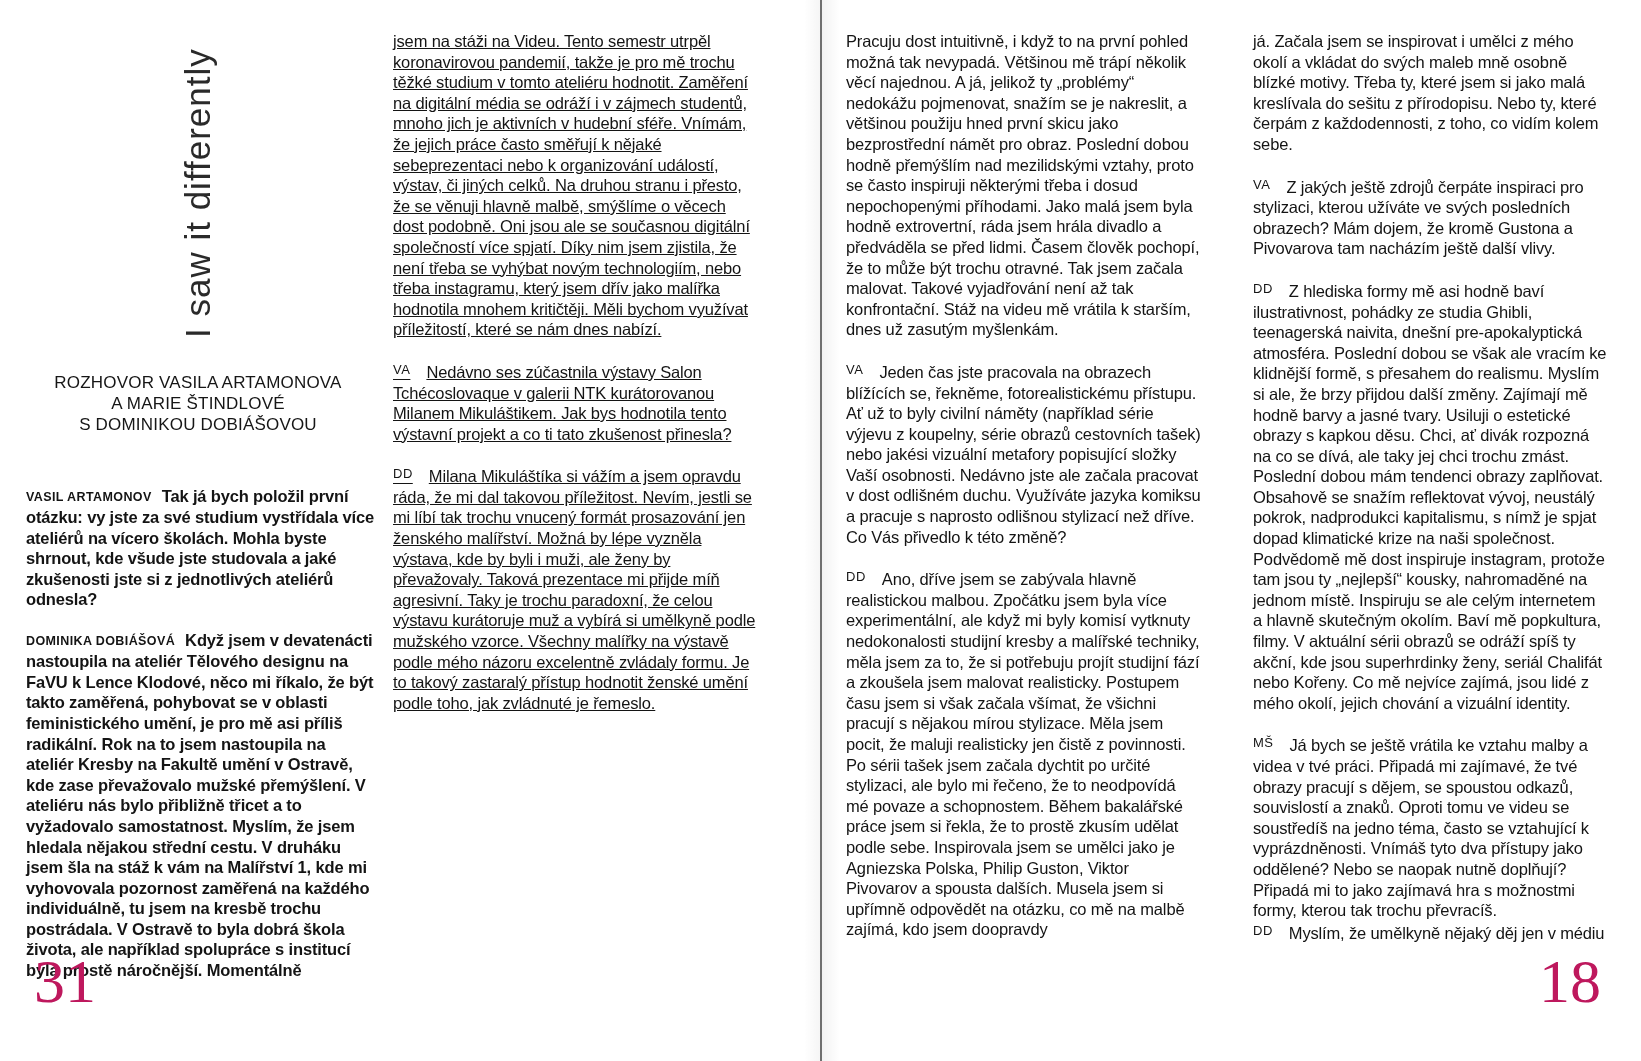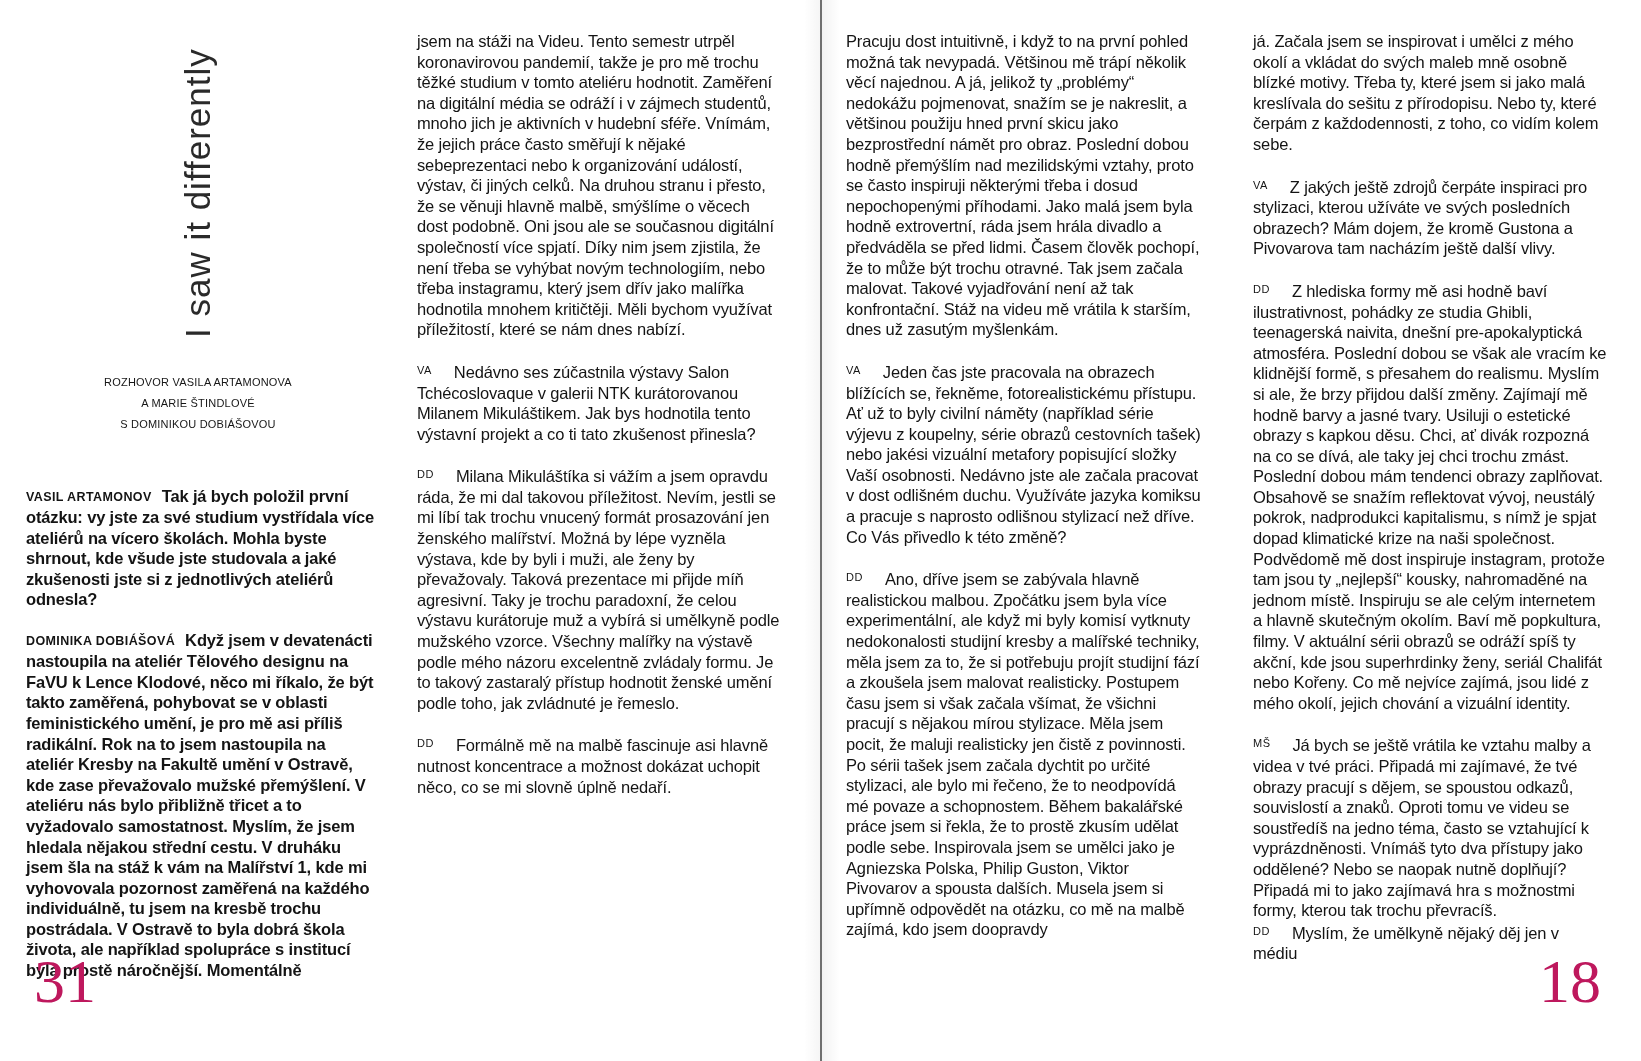--- a/index.html
+++ b/index.html
@@ -35,50 +35,50 @@
     font-size: 35px;
     font-weight: 300;
     letter-spacing: 1px;
     color: #2a2a2a;
     white-space: nowrap;
   }
   .heading {
     position: absolute;
     left: 22px; top: 372px; width: 352px;
     text-align: center;
-    font-size: 11px;
+    font-size: 17px;
     line-height: 21px;
     letter-spacing: 0.2px;
     color: #161616;
   }
   .col {
     position: absolute;
     font-size: 16.5px;
     line-height: 20.6px;
     letter-spacing: -0.15px;
     text-align: left;
   }
   .col-1 { left: 26px;  top: 486px; width: 348px; font-weight: bold; }
-  .col-2 { left: 417px; top: 31px;  width: 366px; }
+  .col-2 { left: 393px; top: 31px;  width: 366px; text-decoration: underline; }
   .col-3 { left: 846px; top: 31px;  width: 356px; }
   .col-4 { left: 1253px; top: 31px; width: 354px; }
   .para { margin: 0 0 20px 0; }
   .para.flush { margin-bottom: 0; }
   .speaker-name {
     font-size: 12.5px;
     letter-spacing: 0.4px;
     vertical-align: 1.5px;
     margin-right: 10px;
     white-space: nowrap;
   }
   .speaker-initials {
-    font-size: 11px;
+    font-size: 13px;
     letter-spacing: 0.5px;
     vertical-align: 4px;
-    margin-right: 22px;
+    margin-right: 16px;
   }
   .page-number {
     position: absolute;
     font-family: "Liberation Serif", "DejaVu Serif", serif;
     font-size: 62px;
     font-weight: 400;
     color: #be185d;
   }
   .page-number.left  { left: 34px;  top: 946px; }
   .page-number.right { right: 40px; top: 946px; }
@@ -110,23 +110,20 @@
 <div class="col col-2">
   <p class="para">
     <span>jsem na stáži na Videu. Tento semestr utrpěl koronavirovou pandemií, takže je pro mě trochu těžké studium v tomto ateliéru hodnotit. Zaměření na digitální média se odráží i v zájmech studentů, mnoho jich je aktivních v hudební sféře. Vnímám, že jejich práce často směřují k nějaké sebeprezentaci nebo k organizování událostí, výstav, či jiných celků. Na druhou stranu i přesto, že se věnuji hlavně malbě, smýšlíme o věcech dost podobně. Oni jsou ale se současnou digitální společností více spjatí. Díky nim jsem zjistila, že není třeba se vyhýbat novým technologiím, nebo třeba instagramu, který jsem dřív jako malířka hodnotila mnohem kritičtěji. Měli bychom využívat příležitostí, které se nám dnes nabízí.</span>
   </p>
   <p class="para">
     <span class="speaker-initials">VA</span><span>Nedávno ses zúčastnila výstavy Salon Tchécoslovaque v galerii NTK kurátorovanou Milanem Mikuláštikem. Jak bys hodnotila tento výstavní projekt a co ti tato zkušenost přinesla?</span>
   </p>
   <p class="para">
     <span class="speaker-initials">DD</span><span>Milana Mikuláštíka si vážím a jsem opravdu ráda, že mi dal takovou příležitost. Nevím, jestli se mi líbí tak trochu vnucený formát prosazování jen ženského malířství. Možná by lépe vyzněla výstava, kde by byli i muži, ale ženy by převažovaly. Taková prezentace mi přijde míň agresivní. Taky je trochu paradoxní, že celou výstavu kurátoruje muž a vybírá si umělkyně podle mužského vzorce. Všechny malířky na výstavě podle mého názoru excelentně zvládaly formu. Je to takový zastaralý přístup hodnotit ženské umění podle toho, jak zvládnuté je řemeslo.</span>
   </p>
-  <p class="para flush">
-    <span class="speaker-initials">DD</span><span>Formálně mě na malbě fascinuje asi hlavně nutnost koncentrace a možnost dokázat uchopit něco, co se mi slovně úplně nedaří.</span>
-  </p>
 </div>
 
 <div class="page-number left">31</div>
 
 <div class="col col-3">
   <p class="para">
     <span>Pracuju dost intuitivně, i když to na první pohled možná tak nevypadá. Většinou mě trápí několik věcí najednou. A já, jelikož ty „problémy“ nedokážu pojmenovat, snažím se je nakreslit, a většinou použiju hned první skicu jako bezprostřední námět pro obraz. Poslední dobou hodně přemýšlím nad mezilidskými vztahy, proto se často inspiruji některými třeba i dosud nepochopenými příhodami. Jako malá jsem byla hodně extrovertní, ráda jsem hrála divadlo a předváděla se před lidmi. Časem člověk pochopí, že to může být trochu otravné. Tak jsem začala malovat. Takové vyjadřování není až tak konfrontační. Stáž na videu mě vrátila k starším, dnes už zasutým myšlenkám.</span>
   </p>
   <p class="para">
     <span class="speaker-initials">VA</span><span>Jeden čas jste pracovala na obrazech blížících se, řekněme, fotorealistickému přístupu. Ať už to byly civilní náměty (například série výjevu z koupelny, série obrazů cestovních tašek) nebo jakési vizuální metafory popisující složky Vaší osobnosti. Nedávno jste ale začala pracovat v dost odlišném duchu. Využíváte jazyka komiksu a pracuje s naprosto odlišnou stylizací než dříve. Co Vás přivedlo k této změně?</span>

